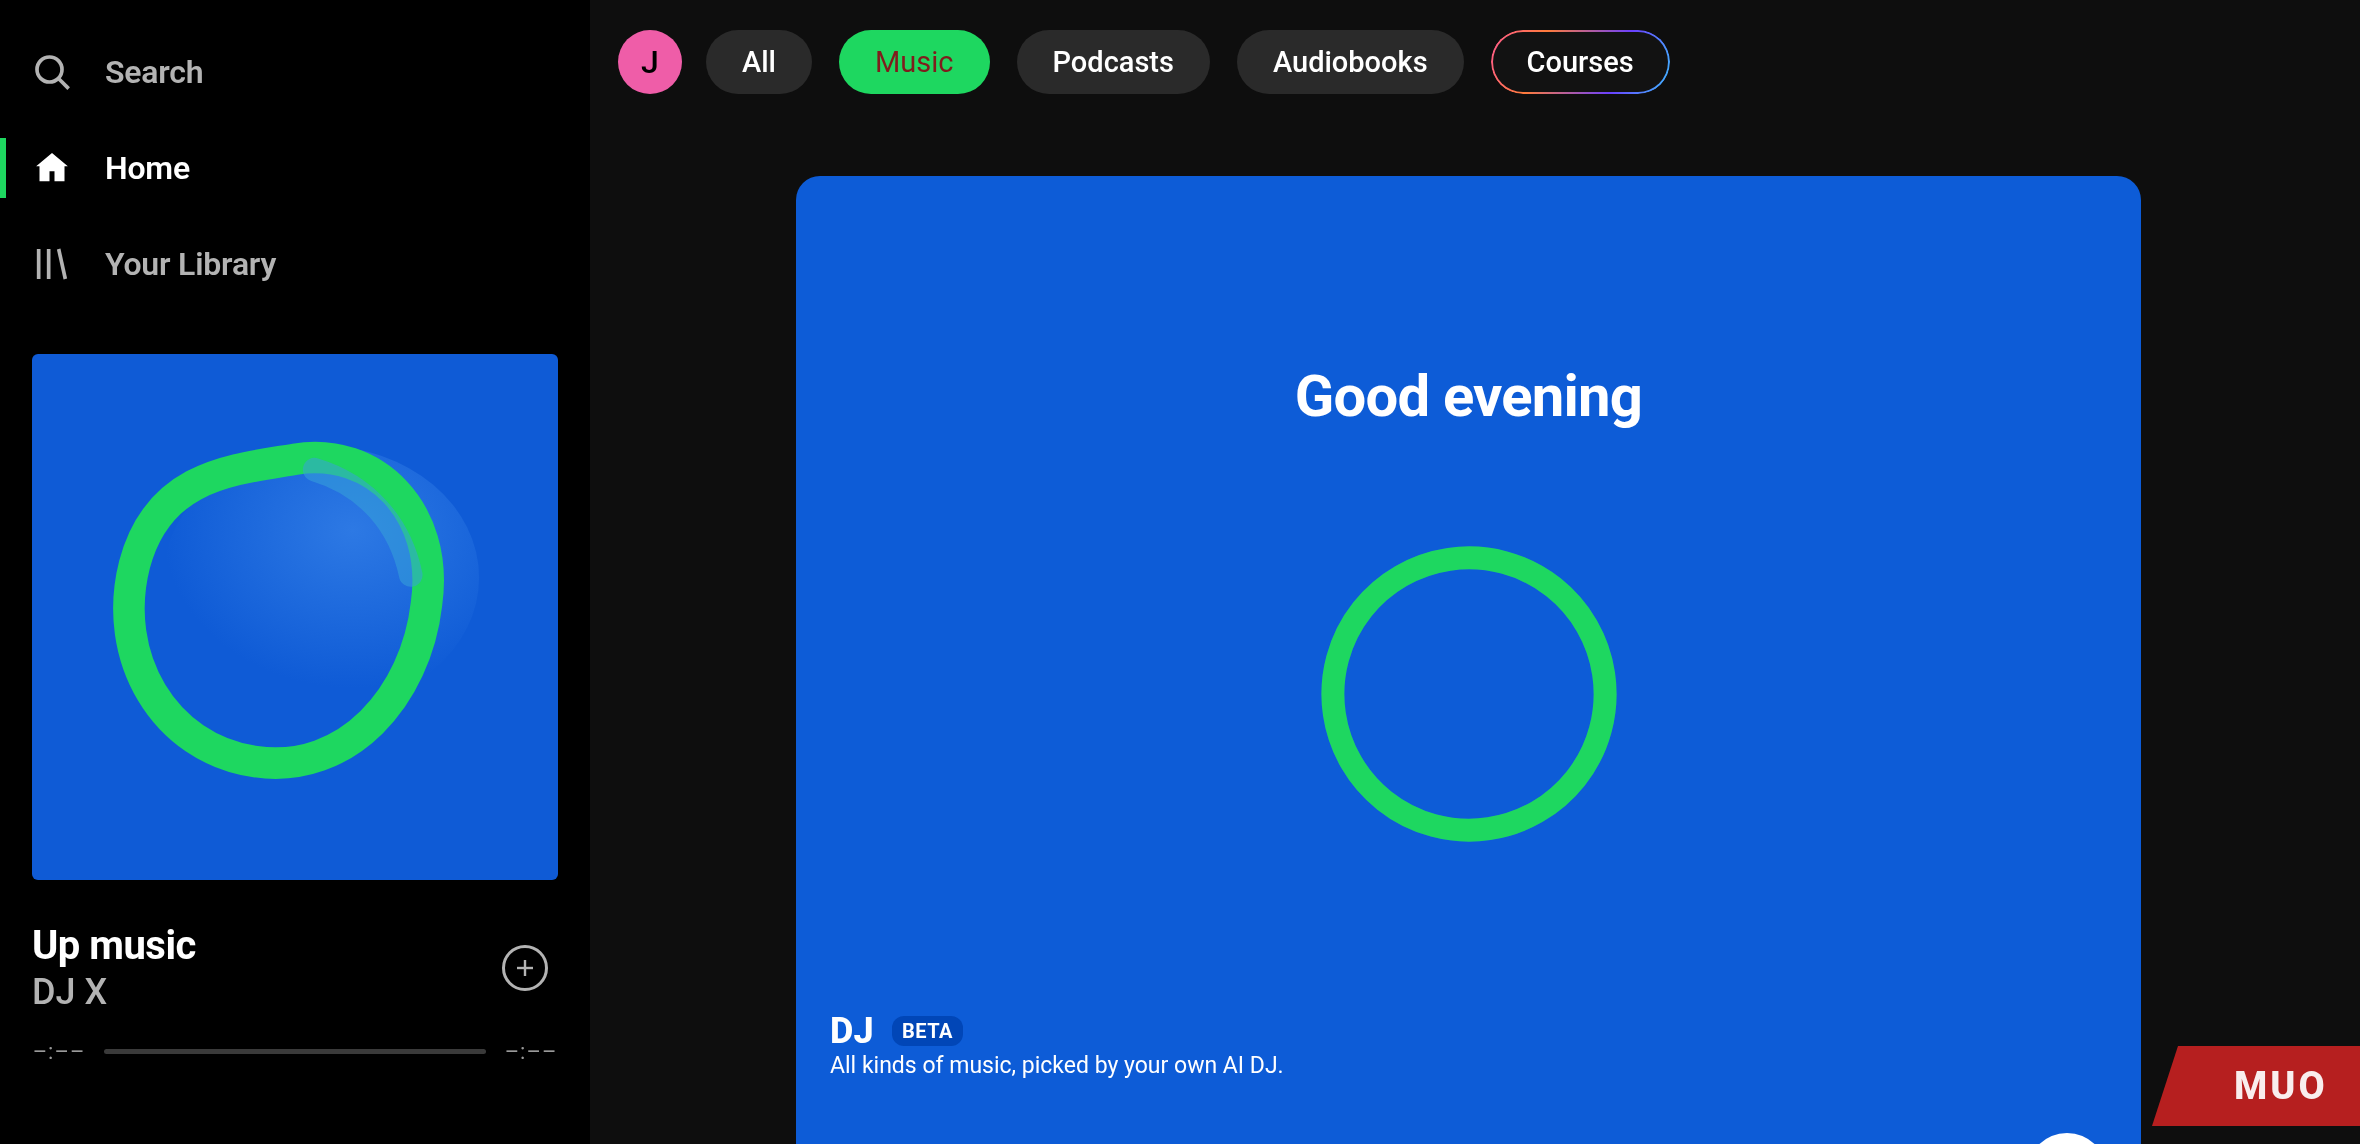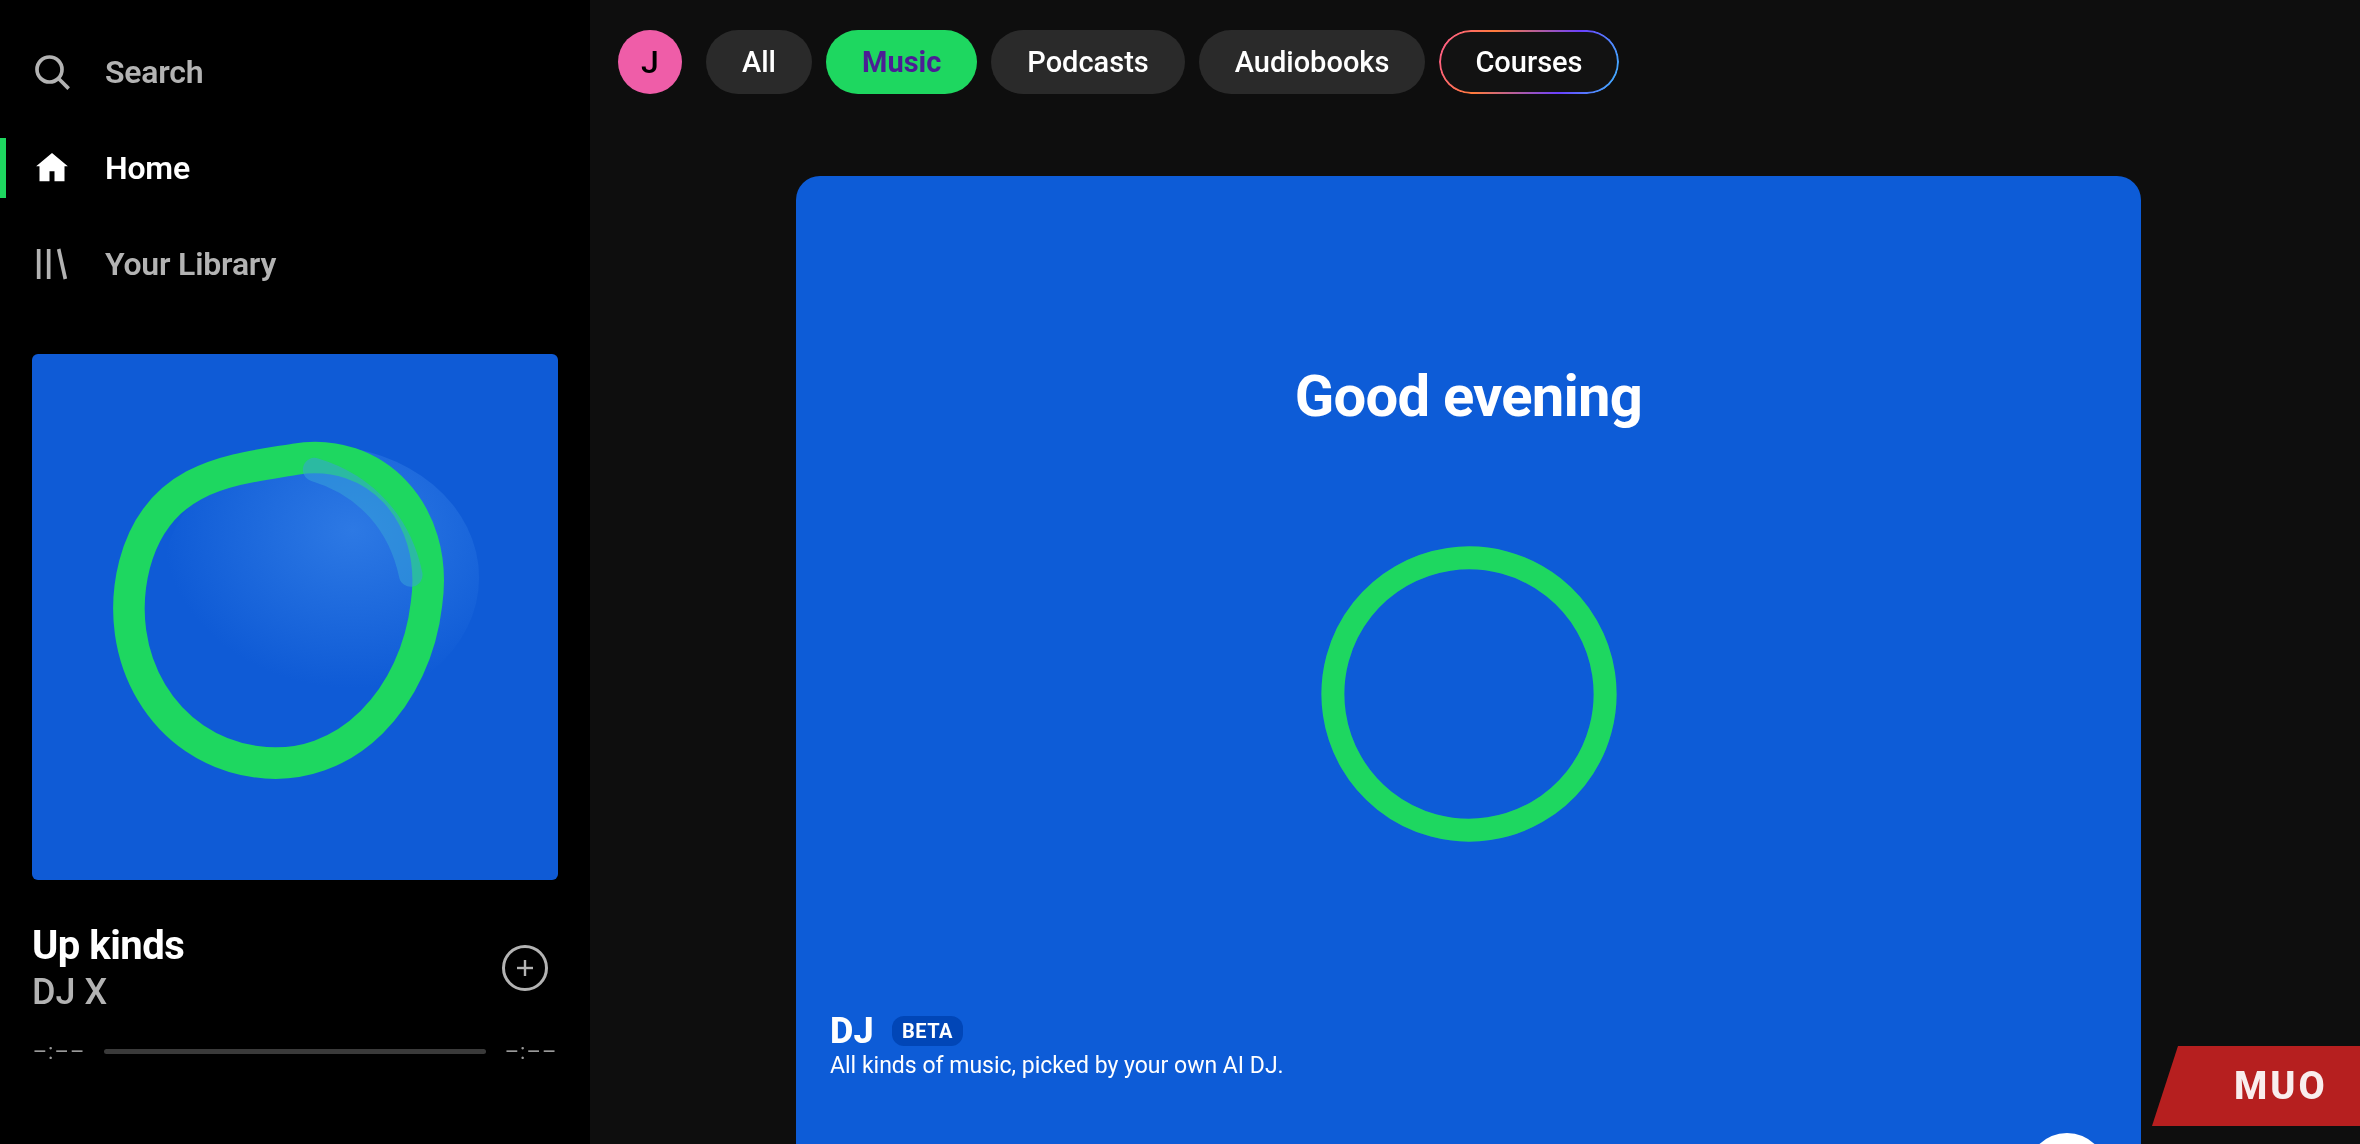--- a/index.html
+++ b/index.html
@@ -146,37 +146,37 @@
     display: flex;
     align-items: center;
     justify-content: center;
     font-size: 32px;
     font-weight: 500;
     color: #000;
     flex-shrink: 0;
   }
   .chips {
     display: flex;
-    gap: 14px;
+    gap: 27px;
     margin-left: 6px;
   }
   .chip {
     height: 64px;
     padding: 0 36px;
     border-radius: 32px;
     display: flex;
     align-items: center;
     justify-content: center;
     font-size: 29px;
     font-weight: 500;
     cursor: pointer;
     border: none;
   }
   .chip.default { background: #2a2a2a; color: #fff; }
-  .chip.active  { background: #1ed760; color: #4c1d95; font-weight: 700; }
+  .chip.active  { background: #1ed760; color: #7f1d1d; font-weight: 400; }
   .chip.outlined {
     background: #121212;
     color: #fff;
     position: relative;
   }
   .chip.outlined::before {
     content: "";
     position: absolute;
     inset: 0;
     border-radius: 32px;
@@ -373,21 +373,21 @@
                  C 292 260, 240 320, 170 310
                  C 100 300, 60 230, 78 160
                  C 96 92, 152 88, 200 80 Z" fill="none" stroke="#1ed760" stroke-width="24" stroke-linejoin="round"></path>
         <path d="M215 88
                  C 255 100, 280 130, 288 168" fill="none" stroke="#36a3d9" stroke-width="18" stroke-linecap="round" opacity="0.55"></path>
       </svg>
     </div>
 
     <div class="now-playing">
       <div class="np-texts">
-        <div class="np-title">Up kinds</div>
+        <div class="np-title">Up music</div>
         <div class="np-subtitle">DJ X</div>
       </div>
       <div class="add-btn">
         <svg viewBox="0 0 24 24" fill="none" stroke="#b3b3b3" stroke-width="2.4">
             <line x1="12" y1="4" x2="12" y2="20"></line>
             <line x1="4" y1="12" x2="20" y2="12"></line>
           </svg>
       </div>
     </div>
 

